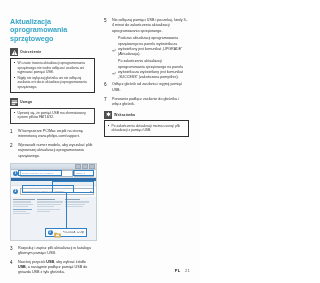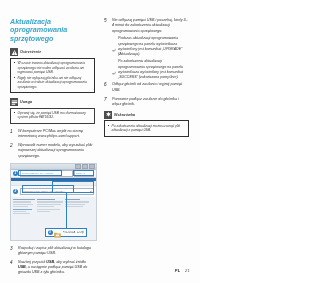--- a/index.html
+++ b/index.html
@@ -12,21 +12,20 @@
     height: 283px;
     overflow: hidden;
     font-family: "Liberation Sans", sans-serif;
     color: #2b2b2b;
     position: relative;
   }
   .page {
     position: absolute;
     inset: 0;
     background: #fdfdfd;
-    font-style: italic;
   }
   .columns {
     position: absolute;
     left: 10px;
     top: 18px;
     width: 180px;
     height: 245px;
     display: flex;
     gap: 9px;
   }

